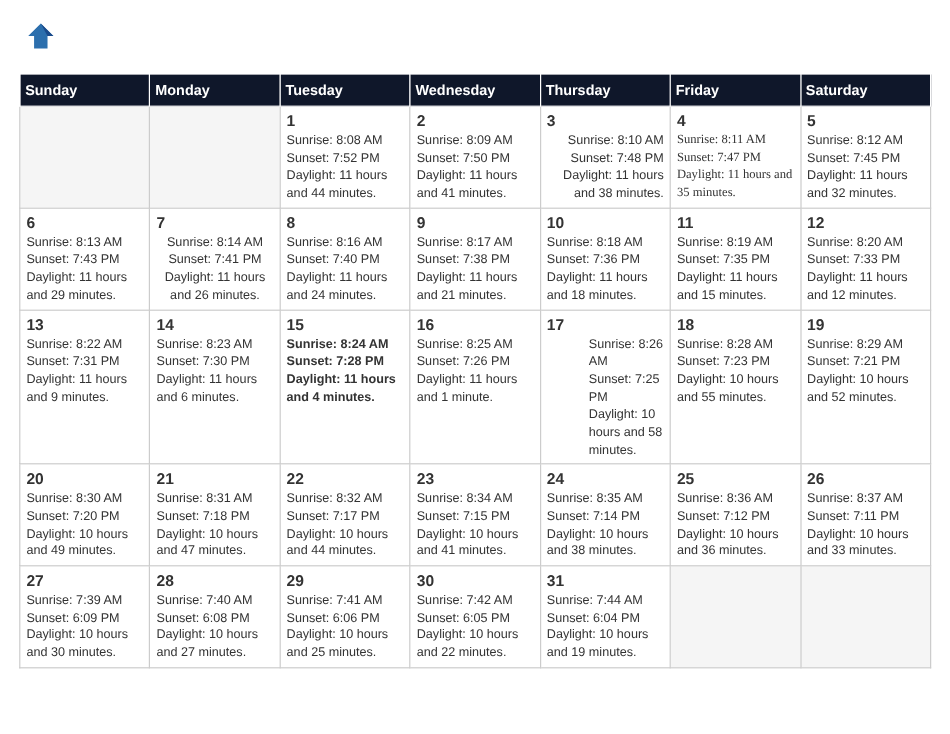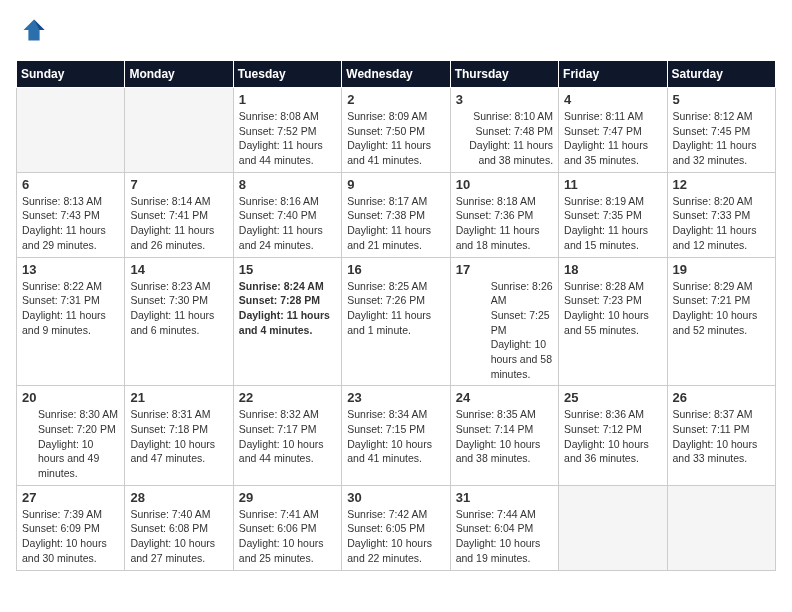--- a/index.html
+++ b/index.html
@@ -136,41 +136,41 @@
 Daylight: 11 hours and 41 minutes.</div>
         </td>
         <td>
           <div class="day-num">3</div>
           <div class="day-detail" style="white-space: pre-line; text-align: right;">Sunrise: 8:10 AM
 Sunset: 7:48 PM
 Daylight: 11 hours and 38 minutes.</div>
         </td>
         <td>
           <div class="day-num">4</div>
-          <div class="day-detail" style="white-space: pre-line;">Sunrise: 8:11 AM
+          <div class="day-detail" style="white-space: pre-line; font-family: Liberation Serif, serif;">Sunrise: 8:11 AM
 Sunset: 7:47 PM
 Daylight: 11 hours and 35 minutes.</div>
         </td>
         <td>
           <div class="day-num">5</div>
           <div class="day-detail" style="white-space: pre-line;">Sunrise: 8:12 AM
 Sunset: 7:45 PM
 Daylight: 11 hours and 32 minutes.</div>
         </td>
       </tr>
       <tr>
         <td>
           <div class="day-num">6</div>
           <div class="day-detail" style="white-space: pre-line;">Sunrise: 8:13 AM
 Sunset: 7:43 PM
 Daylight: 11 hours and 29 minutes.</div>
         </td>
         <td>
           <div class="day-num">7</div>
-          <div class="day-detail" style="white-space: pre-line;">Sunrise: 8:14 AM
+          <div class="day-detail" style="white-space: pre-line; text-align: center;">Sunrise: 8:14 AM
 Sunset: 7:41 PM
 Daylight: 11 hours and 26 minutes.</div>
         </td>
         <td>
           <div class="day-num">8</div>
           <div class="day-detail" style="white-space: pre-line;">Sunrise: 8:16 AM
 Sunset: 7:40 PM
 Daylight: 11 hours and 24 minutes.</div>
         </td>
         <td>
@@ -238,21 +238,21 @@
         <td>
           <div class="day-num">19</div>
           <div class="day-detail" style="white-space: pre-line;">Sunrise: 8:29 AM
 Sunset: 7:21 PM
 Daylight: 10 hours and 52 minutes.</div>
         </td>
       </tr>
       <tr>
         <td>
           <div class="day-num">20</div>
-          <div class="day-detail" style="white-space: pre-line; margin-left: 16px;">Sunrise: 8:30 AM
+          <div class="day-detail" style="white-space: pre-line;">Sunrise: 8:30 AM
 Sunset: 7:20 PM
 Daylight: 10 hours and 49 minutes.</div>
         </td>
         <td>
           <div class="day-num">21</div>
           <div class="day-detail" style="white-space: pre-line;">Sunrise: 8:31 AM
 Sunset: 7:18 PM
 Daylight: 10 hours and 47 minutes.</div>
         </td>
         <td>

